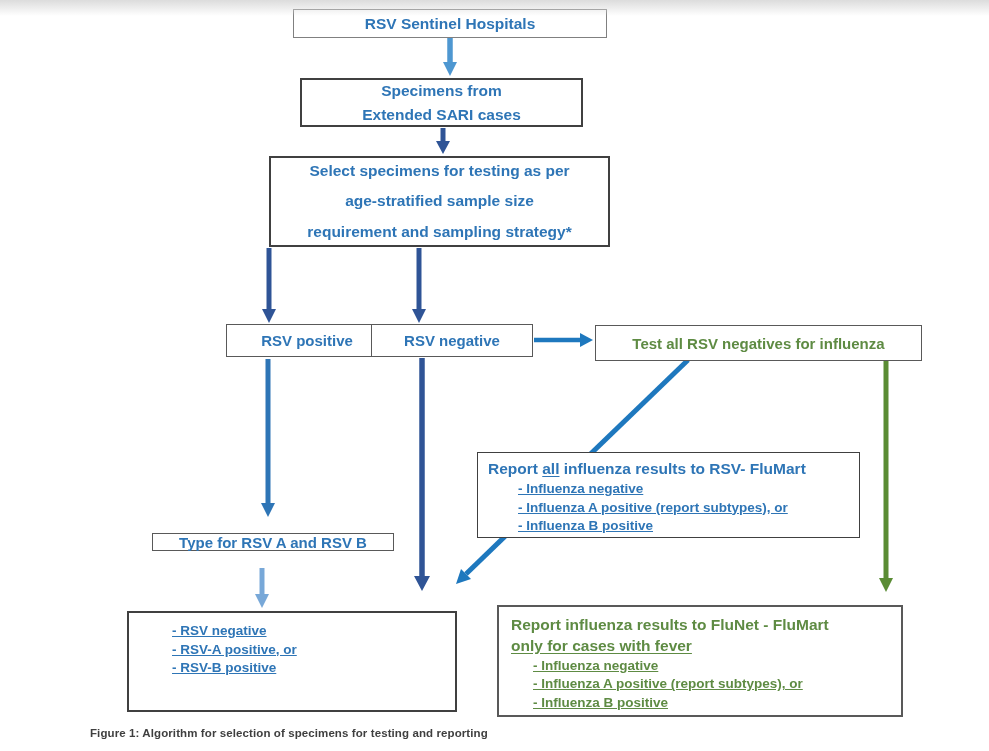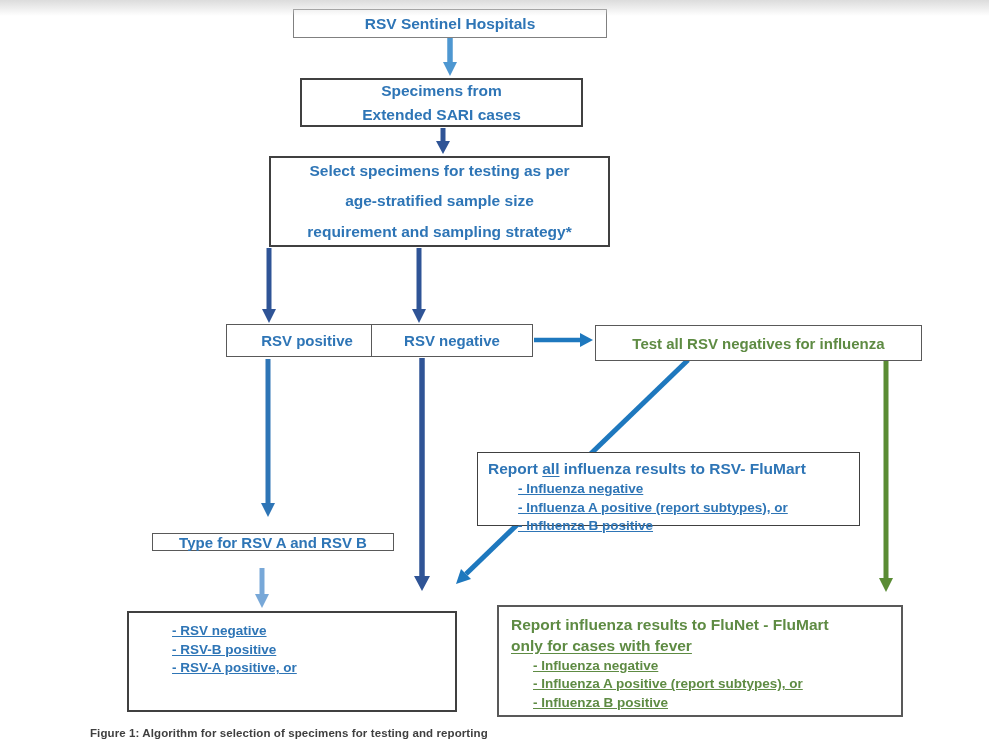--- a/index.html
+++ b/index.html
@@ -23,21 +23,21 @@
   .u { text-decoration:underline; text-underline-offset:2px; }
 
   .box-sentinel { left:293px; top:9px;  width:314px; height:29px; border:1.5px solid var(--border-light); font-size:15.5px; }
   .box-specimens{ left:300px; top:78px; width:283px; height:49px; border:2px solid var(--border-dark); font-size:15.5px; line-height:1.5; }
   .box-select   { left:238px; top:156px; width:341px; height:91px; border:2px solid var(--border-dark); font-size:15.5px; line-height:1.95;margin-left:31px; }
   .box-rsvpos   { left:186px; top:324px; width:162px; height:33px; border:1.5px solid var(--border-mid); font-size:15px;margin-left:40px; }
   .box-rsvneg   { left:371px; top:324px; width:162px; height:33px; border:1.5px solid var(--border-mid); font-size:15px; }
   .box-testneg  { left:595px; top:325px; width:327px; height:36px; border:1.5px solid var(--border-mid); font-size:15px; }
   .box-type     { left:152px; top:533px; width:242px; height:18px; border:1.5px solid var(--border-mid); font-size:15px; }
 
-  .box-repflu   { left:477px; top:452px; width:383px; height:74px;  border:1.5px solid var(--border-dark); padding:6px 24px 6px 10px; }
+  .box-repflu   { left:477px; top:452px; width:383px; height:86px;  border:1.5px solid var(--border-dark); padding:6px 24px 6px 10px; }
   .box-reprsv   { left:127px; top:611px; width:330px; height:101px; border:2px solid var(--border-dark); padding:9px 8px 8px 13px; }
   .box-flunet   { left:497px; top:605px; width:406px; height:112px; border:2px solid var(--border-mid); padding:8px 10px 8px 12px; }
 
   .rep-title { font-size:15.5px; line-height:1.35; }
   .rep-item  { font-size:13.5px; line-height:1.38;text-decoration:underline; }
   .ind-30 { padding-left:30px; }
   .ind-22 { padding-left:22px; }
 
   .caption { position:absolute; left:90px; top:727px; z-index:2; font-size:11.5px; font-weight:bold;
              color:var(--caption-color); letter-spacing:0.1px; }
@@ -128,22 +128,22 @@
     <div class="rep-item ind-30">- Influenza A positive (report subtypes), or</div>
     <div class="rep-item ind-30">- Influenza B positive</div>
   </div>
 
   <div class="box box-type center">
     <span>Type for RSV A and RSV B</span>
   </div>
 
   <div class="box box-reprsv">
     <div class="rep-item ind-30">- RSV negative</div>
+    <div class="rep-item ind-30">- RSV-A positive, or</div>
     <div class="rep-item ind-30">- RSV-B positive</div>
-    <div class="rep-item ind-30">- RSV-A positive, or</div>
   </div>
 
   <div class="box box-flunet green">
     <div class="rep-title">Report influenza results to FluNet - FluMart</div>
     <div class="rep-title u">only for cases with fever</div>
     <div class="rep-item ind-22">- Influenza negative</div>
     <div class="rep-item ind-22">- Influenza A positive (report subtypes), or</div>
     <div class="rep-item ind-22">- Influenza B positive</div>
   </div>
 

